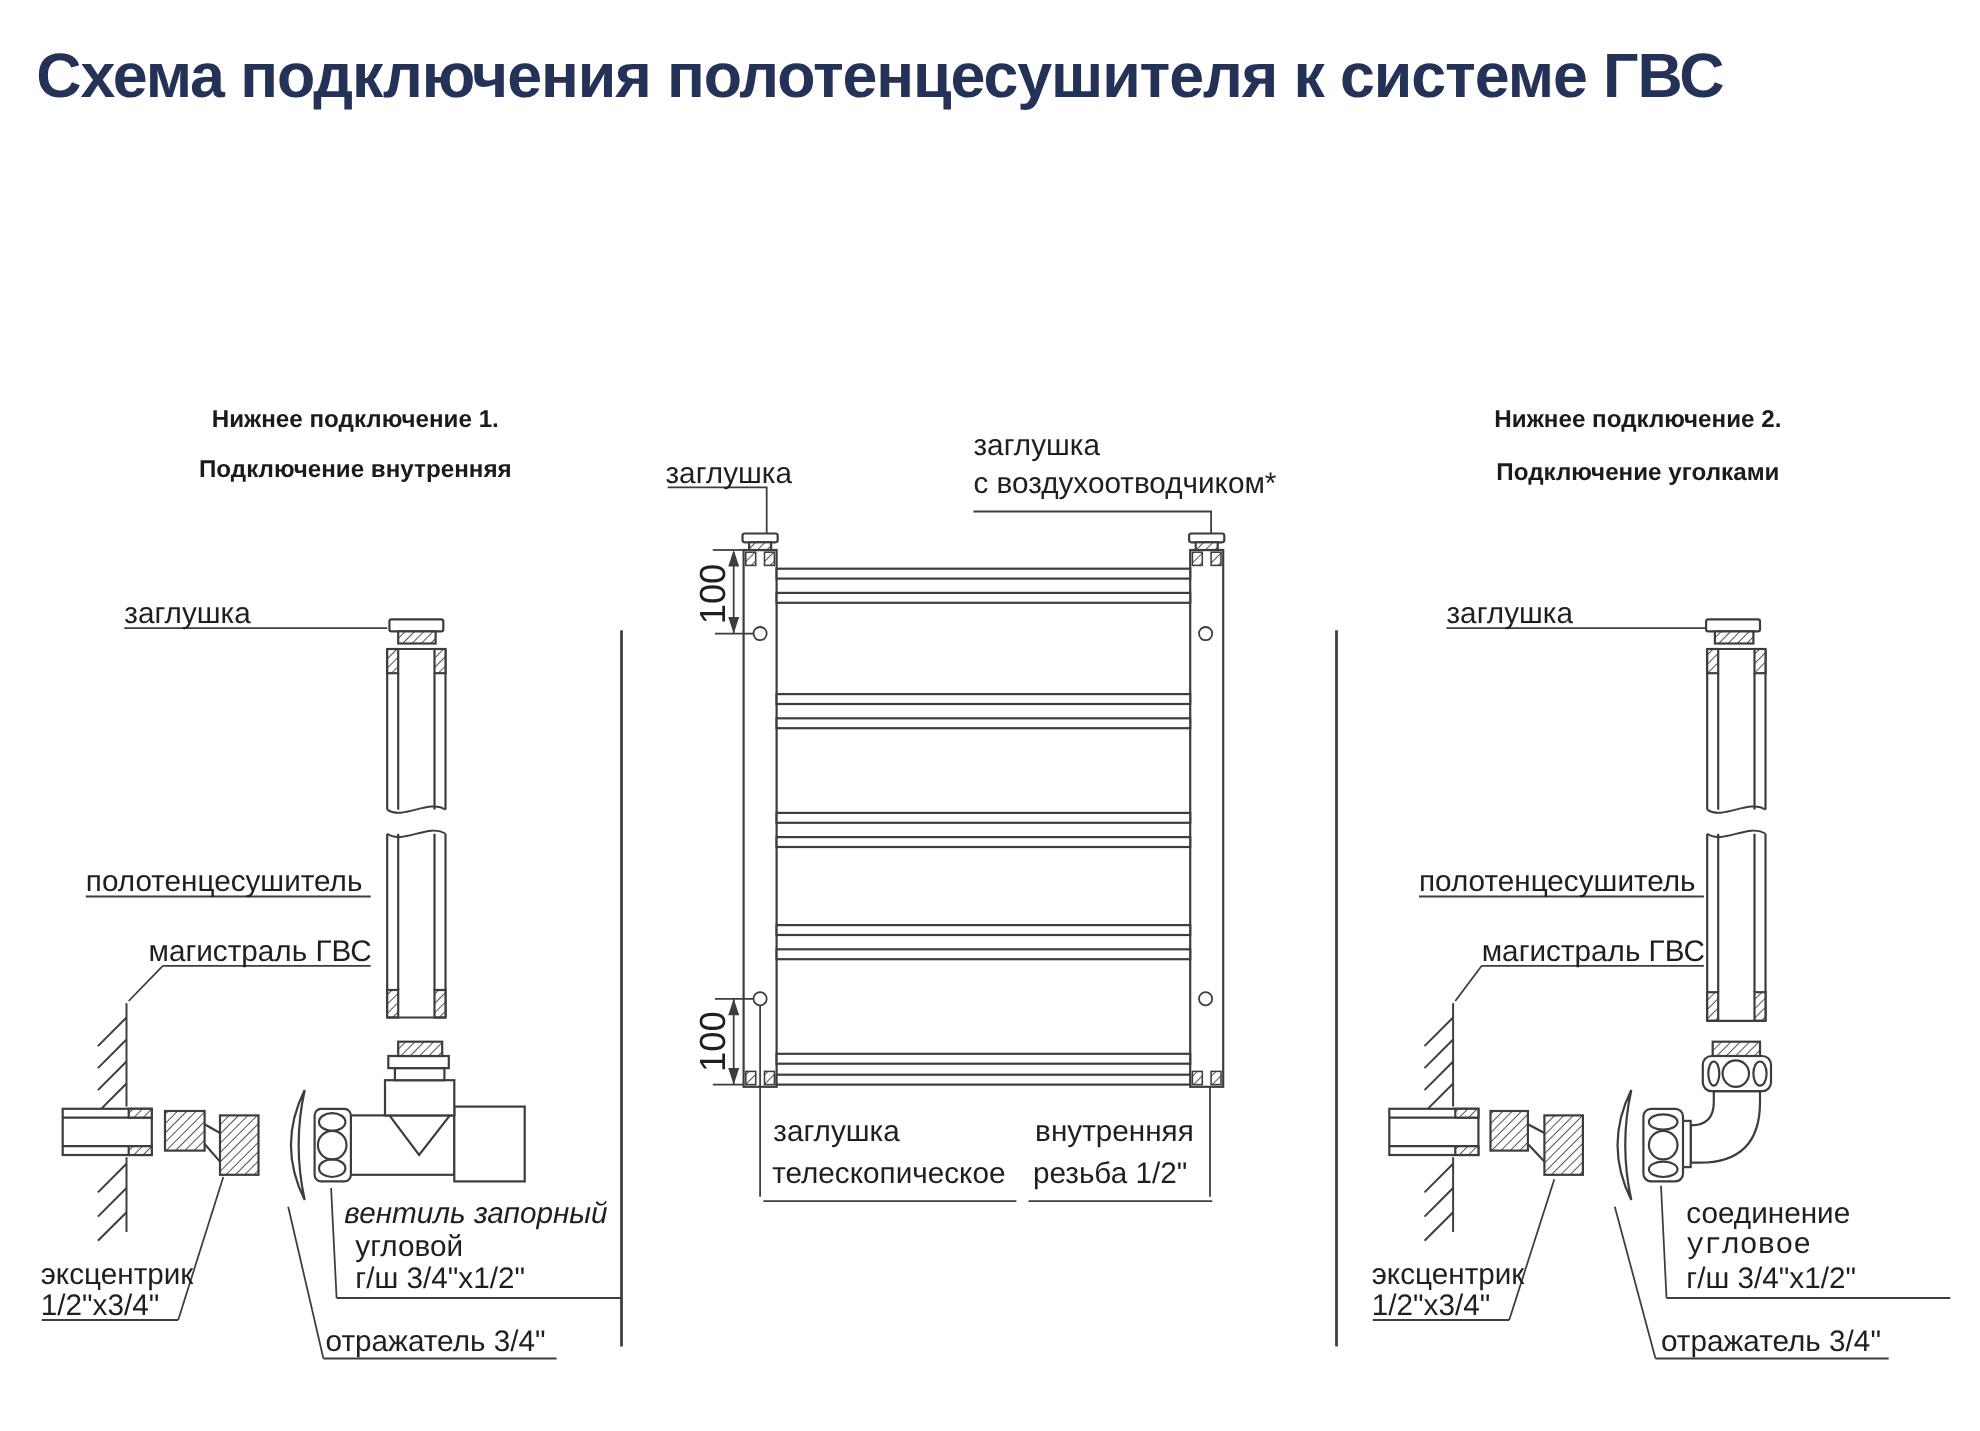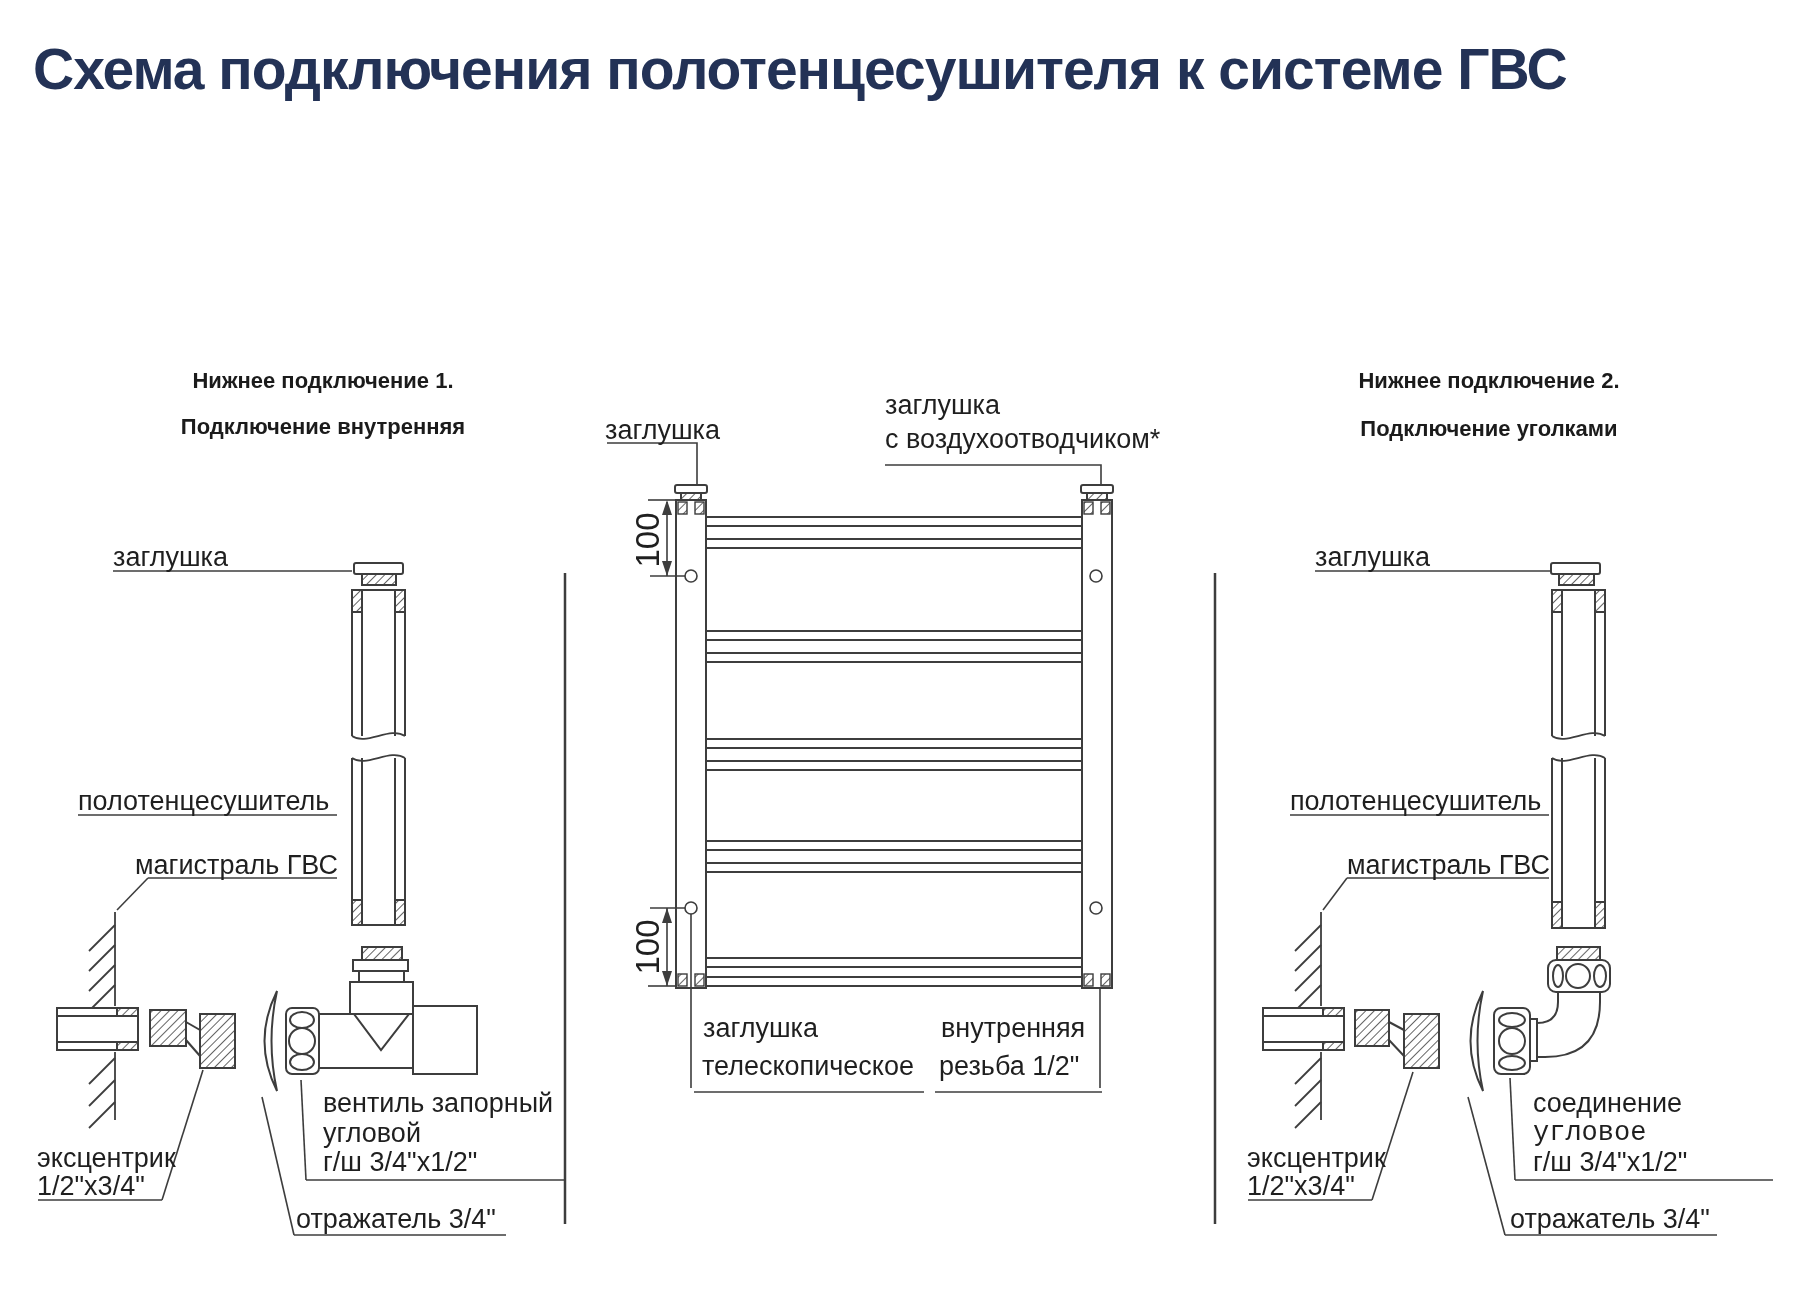--- a/index.html
+++ b/index.html
@@ -266,21 +266,21 @@
 <div class="hdg" style="left:133px;top:368px;">Нижнее подключение 1.</div>
 <div class="hdg" style="left:133px;top:414px;">Подключение внутренняя</div>
 <div class="hdg" style="left:1299px;top:368px;">Нижнее подключение 2.</div>
 <div class="hdg" style="left:1299px;top:416px;">Подключение уголками</div>
 
 <div class="lbl" style="left:113px;top:542px;">заглушка</div>
 <div class="lbl" style="left:78px;top:786px;">полотенцесушитель</div>
 <div class="lbl" style="left:135px;top:850px;">магистраль ГВС</div>
 <div class="lbl" style="left:37px;top:1143px;">эксцентрик</div>
 <div class="lbl" style="left:37px;top:1171px;">1/2"х3/4"</div>
-<div class="lbl" style="left:323px;top:1088px;">вентиль запорный</div>
+<div class="lbl" style="left:313px;top:1088px;font-style:italic;">вентиль запорный</div>
 <div class="lbl" style="left:323px;top:1118px;">угловой</div>
 <div class="lbl" style="left:323px;top:1147px;">г/ш 3/4"х1/2"</div>
 <div class="lbl" style="left:296px;top:1204px;">отражатель 3/4"</div>
 
 <div class="lbl" style="left:605px;top:415px;">заглушка</div>
 <div class="lbl" style="left:885px;top:390px;">заглушка</div>
 <div class="lbl" style="left:885px;top:424px;">с воздухоотводчиком*</div>
 <div class="dim" style="left:648px;top:540px;">100</div>
 <div class="dim" style="left:648px;top:947px;">100</div>
 <div class="lbl" style="left:703px;top:1013px;">заглушка</div>

